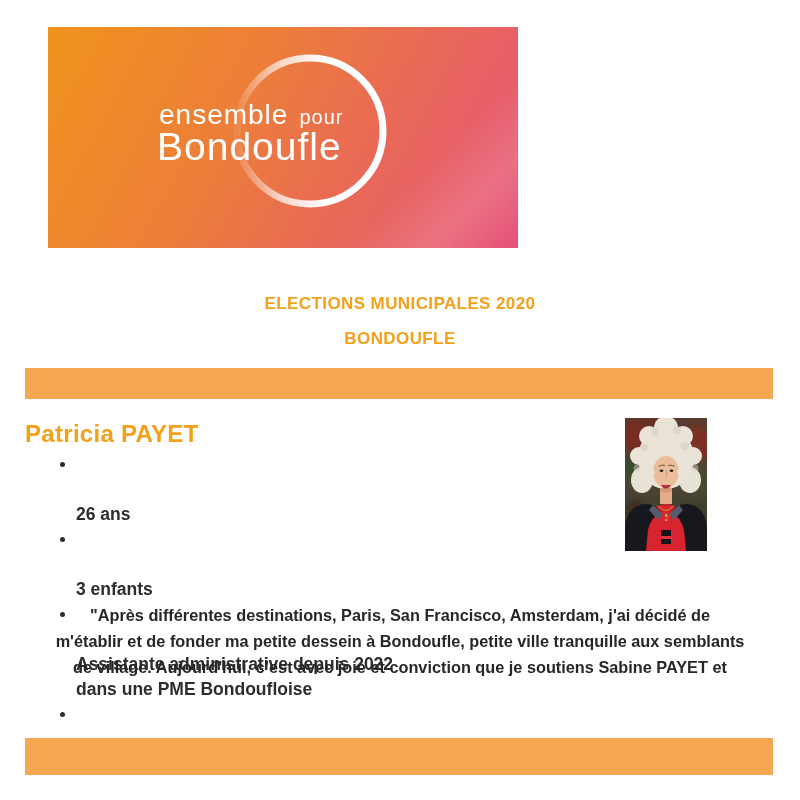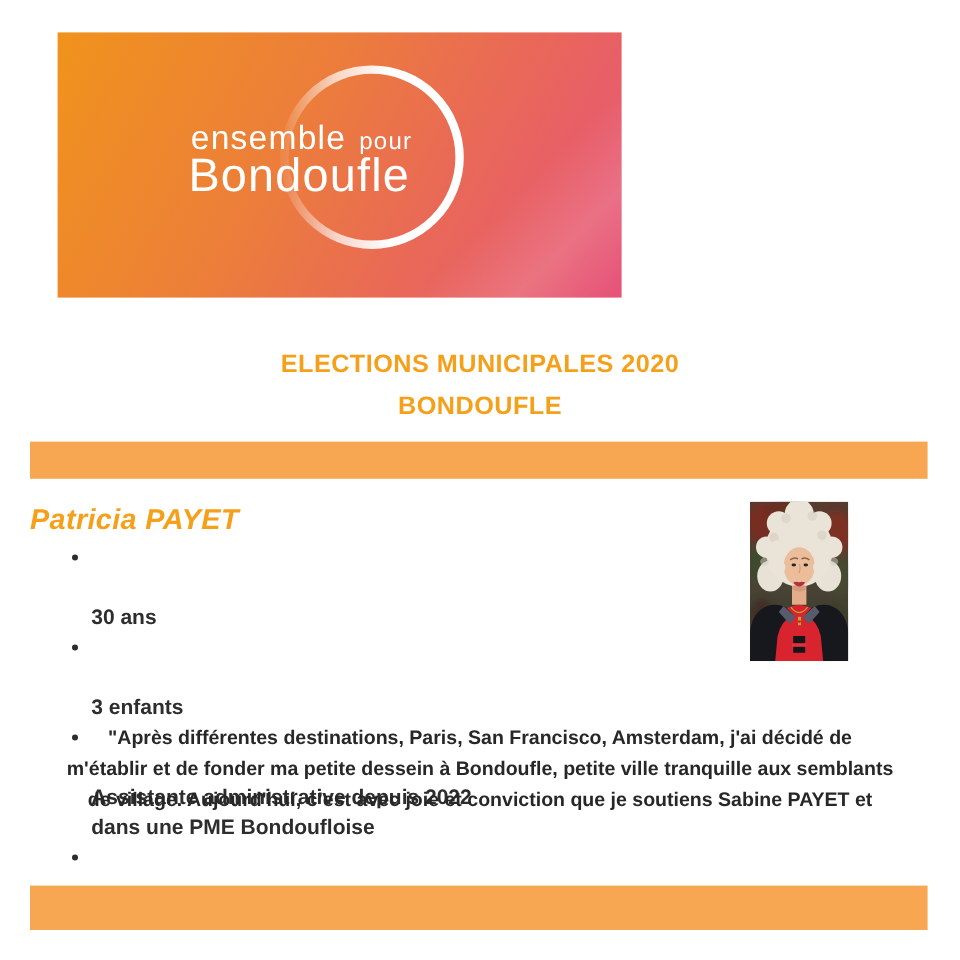--- a/index.html
+++ b/index.html
@@ -33,32 +33,32 @@
   }
   .logo-pour{font-size:20px;margin-left:11px;letter-spacing:1px;}
   .logo-line2{
     position:absolute;left:109px;top:100px;color:#ffffff;
     font-size:39px;font-weight:500;letter-spacing:1px;line-height:1;white-space:nowrap;
   }
 
   
   .headline{
     position:absolute;left:0;top:286px;width:800px;text-align:center;
-    color:var(--accent-orange);font-weight:bold;font-size:21px;line-height:35px;letter-spacing:0.4px;
+    color:var(--accent-orange);font-weight:bold;font-size:17px;line-height:35px;letter-spacing:0.4px;
   }
 
   
   .bar{position:absolute;left:25px;width:748px;background:var(--bar-orange);}
   .bar-top{top:368px;height:31px;}
   .bar-bottom{top:738px;height:37px;}
 
   
   .candidate-name{
     position:absolute;left:25px;top:420px;
-    color:var(--accent-orange);font-weight:bold;font-size:24px;letter-spacing:0.3px;line-height:1.2;font-style:italic;
+    color:var(--accent-orange);font-weight:bold;font-size:24px;letter-spacing:0.3px;line-height:1.2;
   }
   .bullets{
     position:absolute;left:60px;top:452px;margin:0;padding:0;list-style:none;width:500px;
     color:var(--text-dark);font-weight:bold;font-size:17.5px;line-height:25px;
   }
   .bullets li{position:relative;padding-left:16px;white-space:pre-line;}
   .dot{position:absolute;left:0;top:10px;width:5px;height:5px;border-radius:50%;background:var(--text-dark);}
 
   
   .photo{position:absolute;left:625px;top:418px;width:82px;height:133px;overflow:hidden;}
@@ -100,21 +100,21 @@
     <div>BONDOUFLE</div>
   </div>
 
   <div class="bar bar-top"></div>
 
   <div class="candidate-name">Patricia PAYET</div>
 
   <ul class="bullets">
     <li>
       <span class="dot"></span>
-      <span>30 ans</span>
+      <span>26 ans</span>
     </li>
     <li>
       <span class="dot"></span>
       <span>3 enfants</span>
     </li>
     <li>
       <span class="dot"></span>
       <span>Assistante administrative depuis 2022
 dans une PME Bondoufloise</span>
     </li>

